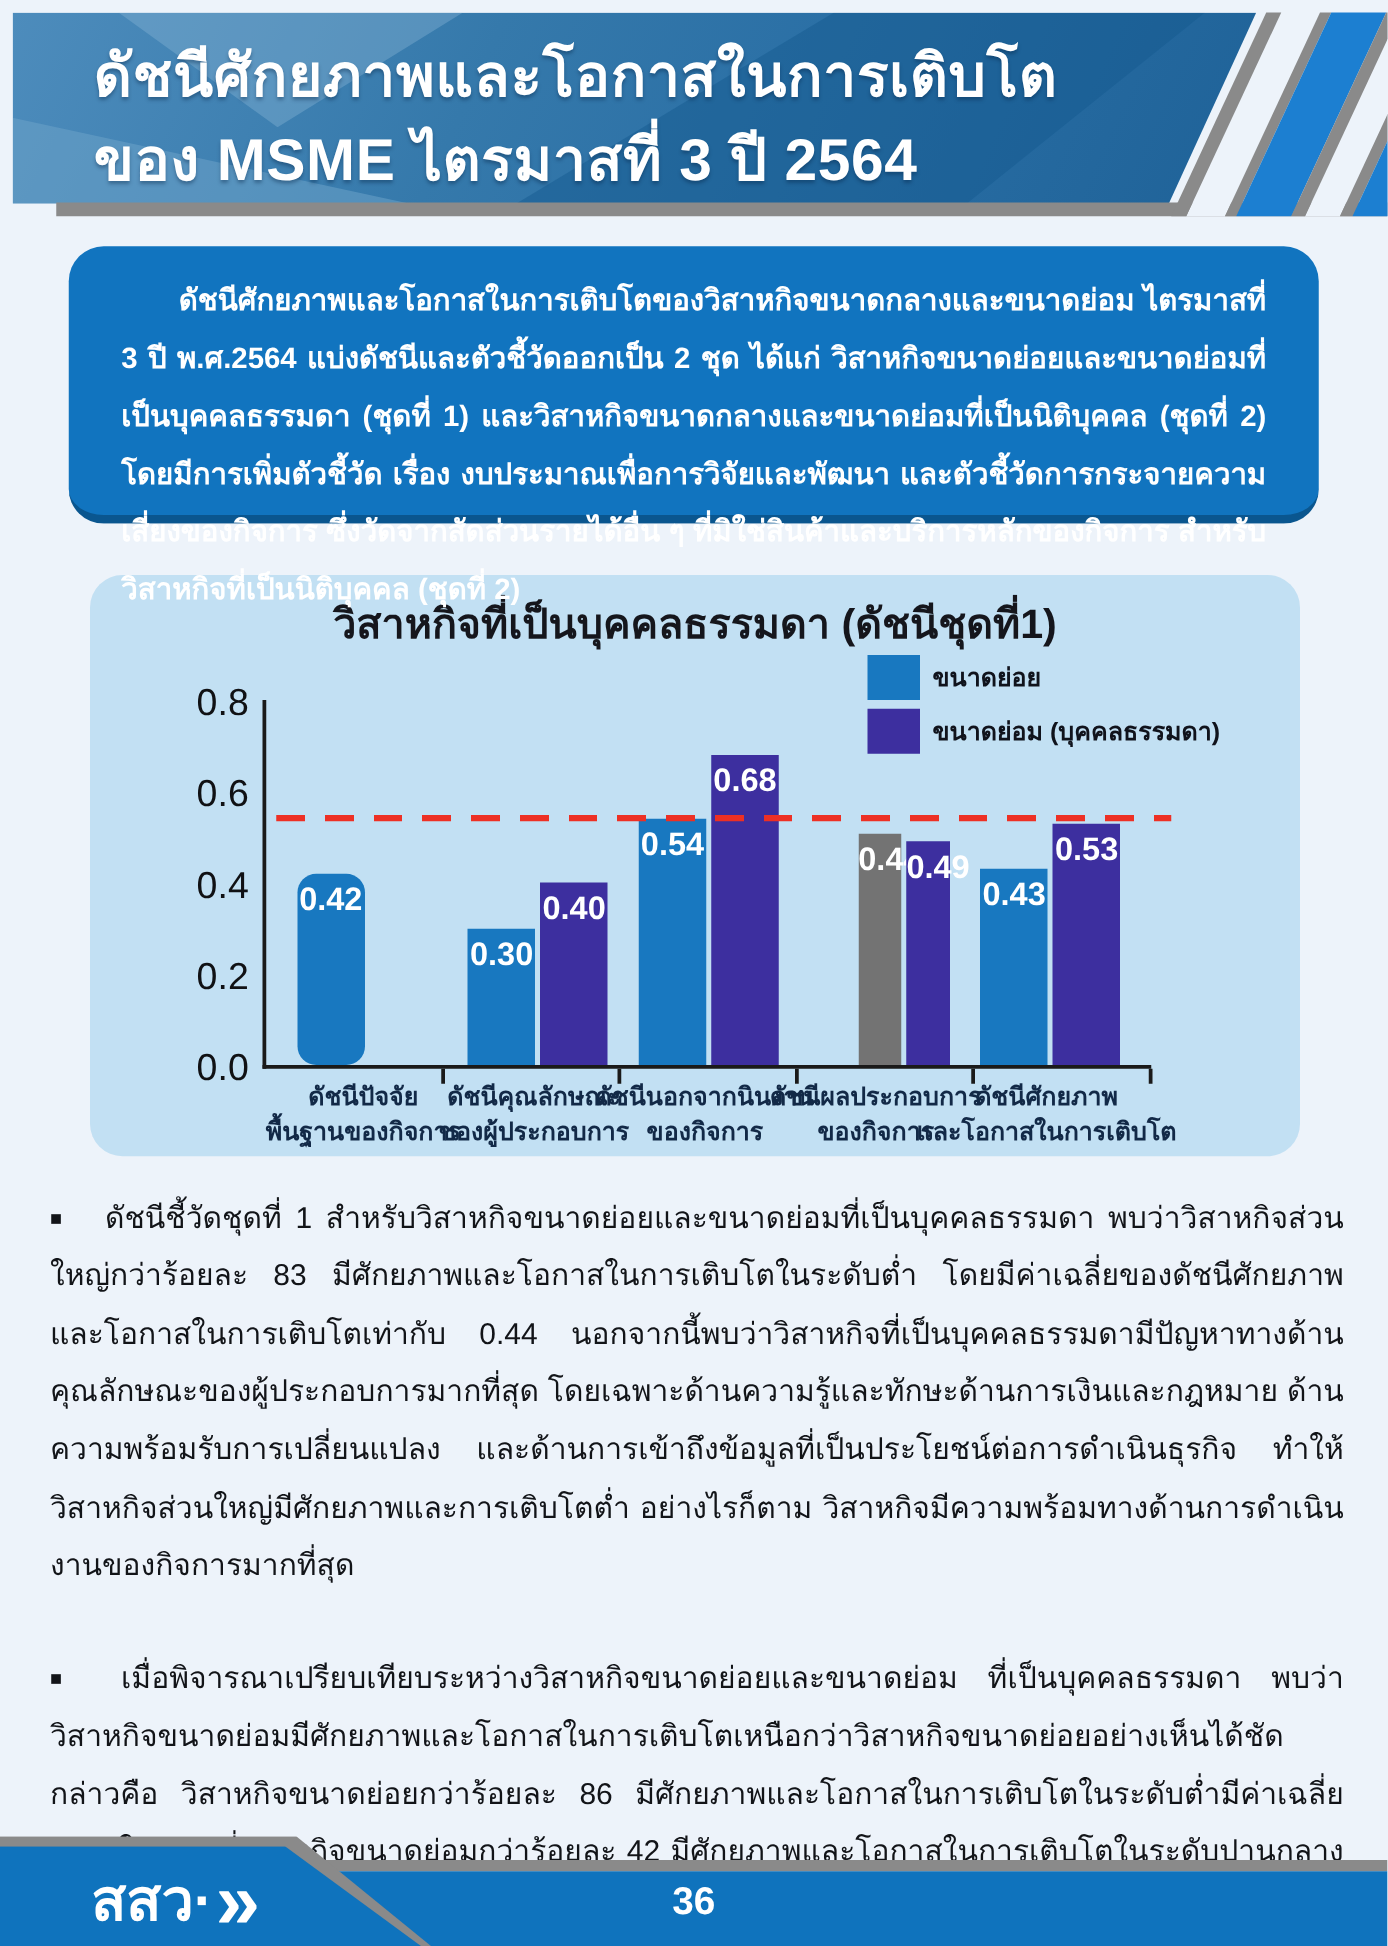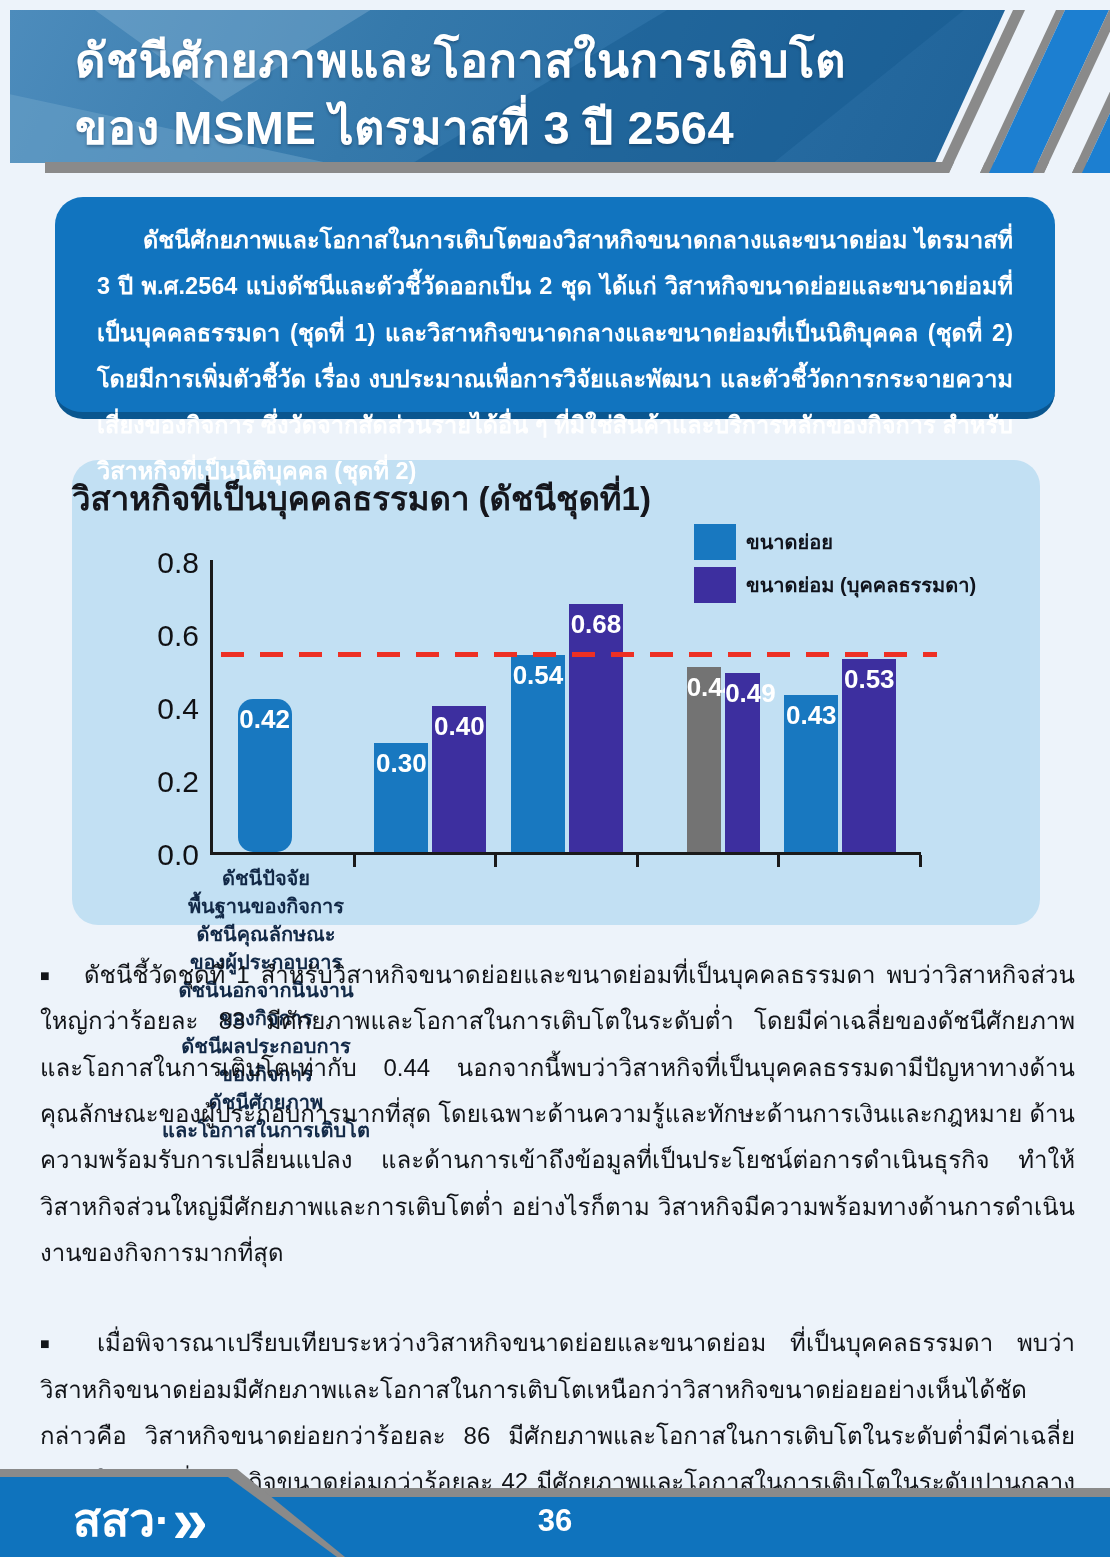--- a/index.html
+++ b/index.html
@@ -30,39 +30,39 @@
   .intro-box{
     position:absolute;left:55px;top:197px;width:1000px;height:222px;z-index:4;
     background:#1174bf;border-radius:28px;border-bottom:7px solid #0a568f;
     box-sizing:border-box;padding:20px 42px 0 42px;
   }
   .intro-box p{margin:0;color:#ffffff;font-size:23.5px;line-height:1.97;
     text-indent:46px;text-align:justify;font-weight:bold;}
   
   .chart-panel{position:absolute;left:72px;top:460px;width:968px;height:465px;
     background:#c2e0f3;border-radius:26px;}
-  .chart-title{position:absolute;left:0;top:12px;width:100%;text-align:left;
+  .chart-title{position:absolute;left:0;top:12px;width:100%;text-align:center;
     font-size:33px;font-weight:bold;color:#15161c;}
   .legend{position:absolute;left:622px;top:64px;display:flex;flex-direction:column;gap:7px;}
   .legend-item{display:flex;align-items:center;}
   .legend-swatch{width:42px;height:36px;display:inline-block;}
   .legend-label{margin-left:10px;font-size:20px;font-weight:bold;color:#10131c;}
   .plot{position:absolute;left:138px;top:100px;width:708px;height:292px;
     border-left:3px solid #1a1a1a;border-bottom:3px solid #1a1a1a;}
   .ytick{position:absolute;right:calc(100% + 14px);font-size:30px;color:#101114;width:70px;text-align:right;}
   .refline{position:absolute;left:8px;right:-16px;height:5px;z-index:4;
     background:repeating-linear-gradient(90deg,#ed3024 0 23px,transparent 23px 39px);}
   .groups{position:absolute;left:0;right:0;bottom:0;top:0;display:flex;
     align-items:flex-end;justify-content:space-evenly;}
   .group{width:112px;display:flex;align-items:flex-end;gap:4px;}
   .bar{width:54px;position:relative;}
   .bar-label{position:absolute;top:5px;left:0;width:100%;text-align:center;
     color:#ffffff;font-size:26px;font-weight:bold;}
   .xtickmark{position:absolute;bottom:-15px;width:3px;height:12px;background:#1a1a1a;}
-  .xlabels{position:absolute;left:138px;top:404px;width:708px;display:flex;justify-content:space-evenly;flex-direction:column;}
+  .xlabels{position:absolute;left:138px;top:404px;width:708px;display:flex;justify-content:space-evenly;}
   .xlabel{width:112px;text-align:center;font-size:20px;font-weight:bold;color:#122947;
     line-height:1.4;white-space:nowrap;display:flex;flex-direction:column;align-items:center;}
   
   .body-text{position:absolute;left:40px;top:952px;width:1035px;}
   .body-text p{margin:0 0 44px 0;font-size:24px;line-height:1.93;color:#121418;
     text-align:justify;}
   .bullet{font-size:16px;vertical-align:2px;margin-right:30px;color:#121418;}
   
   .footer-gray{position:absolute;left:0;top:1488px;width:1110px;height:9px;background:#8a8a8a;}
   .footer-bar{position:absolute;left:0;top:1497px;width:1110px;height:60px;background:#0f73bd;}

